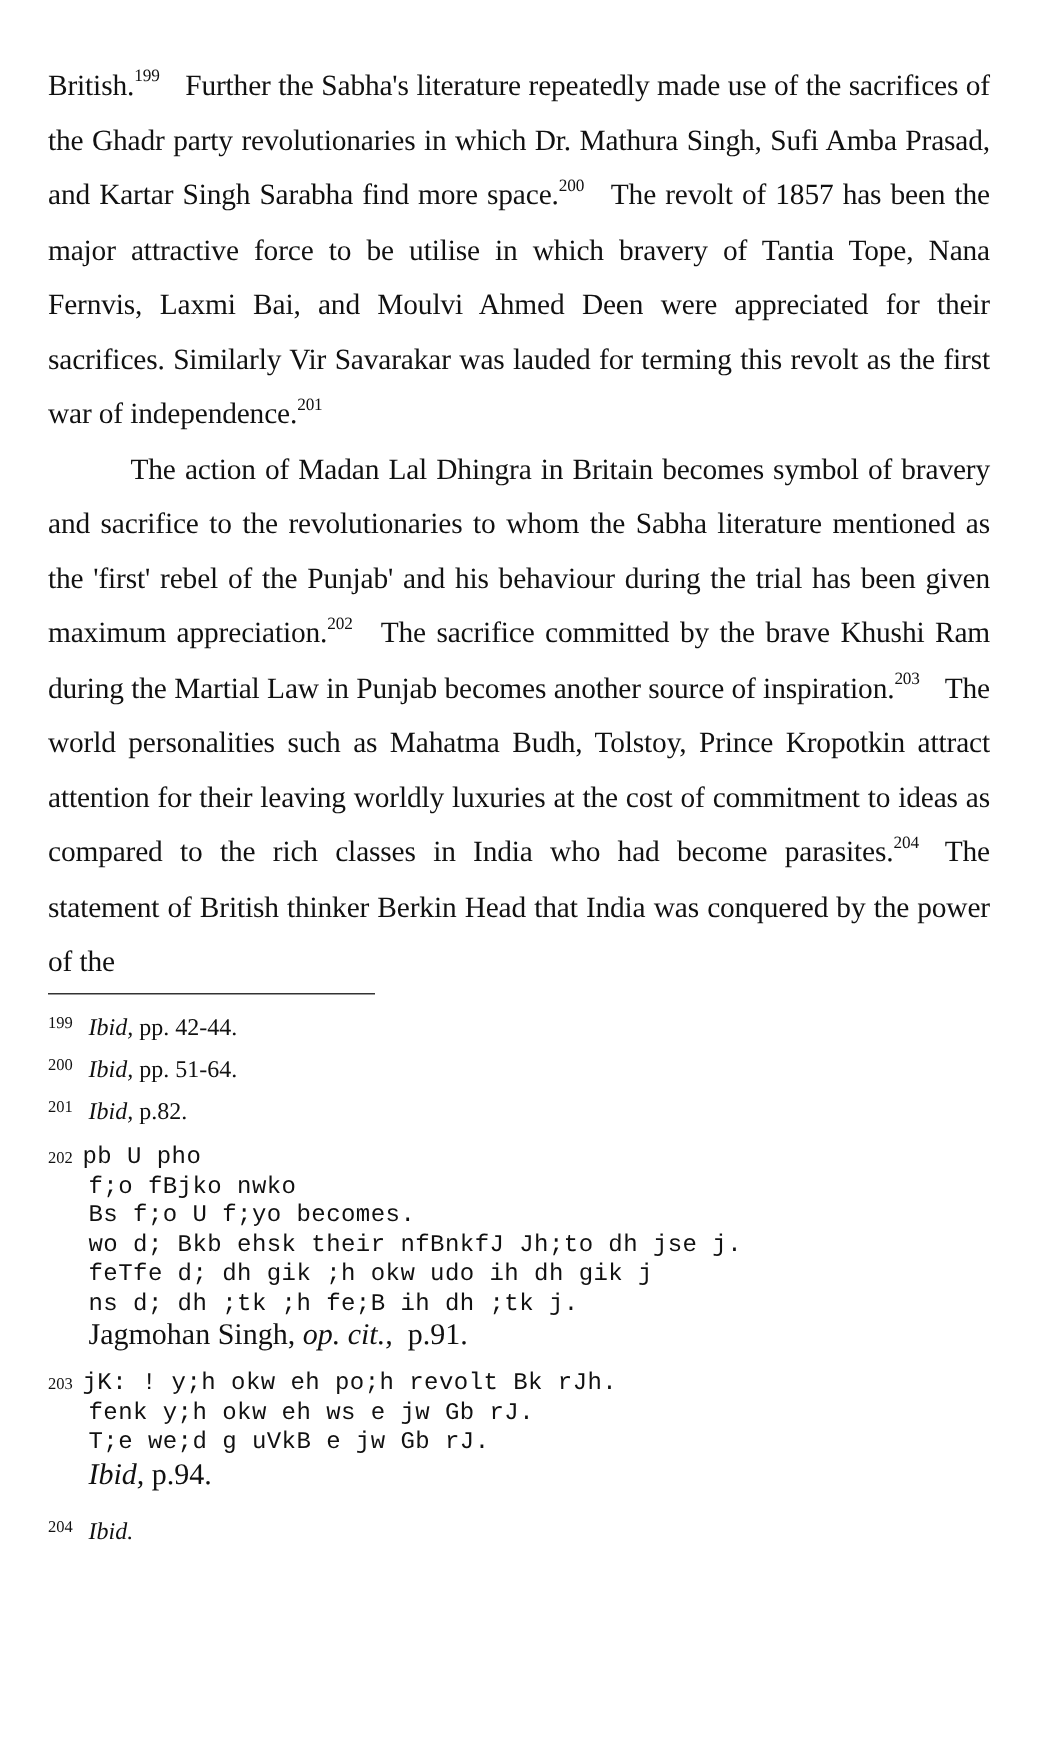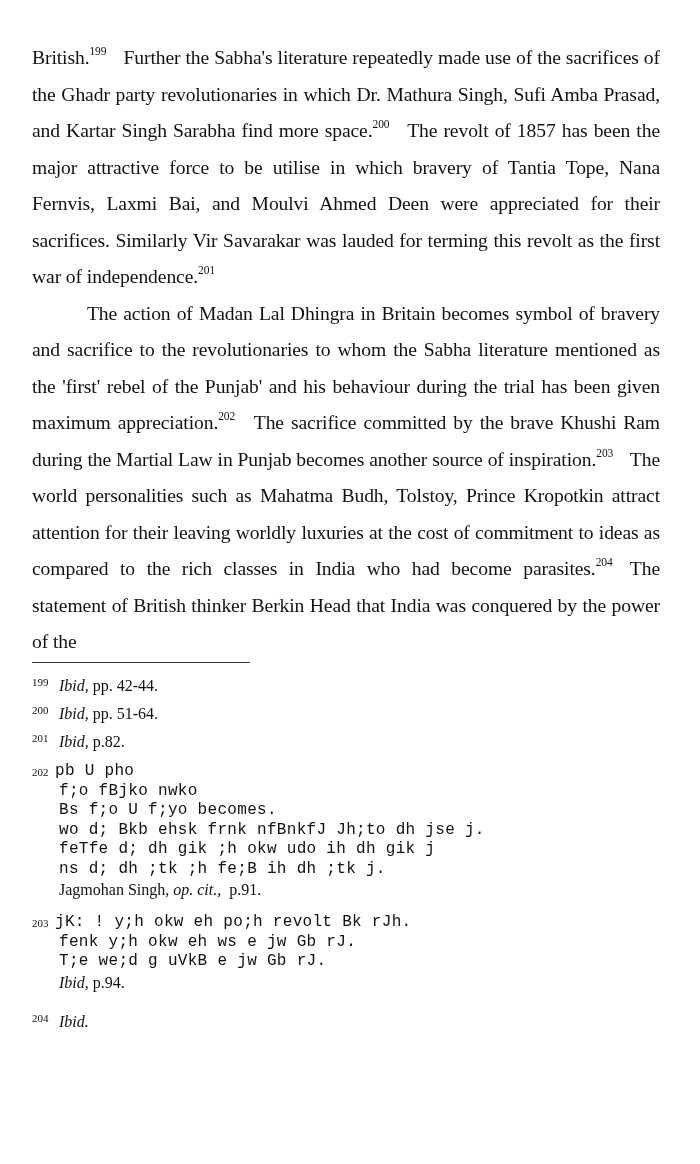--- a/index.html
+++ b/index.html
@@ -43,21 +43,21 @@
     font-size: 16px; line-height: 19.5px;
     letter-spacing: 0.3px;
     white-space: pre;
   }
   .fn-202 { margin-top: 6px; }
   .fn-202 .first-line { margin-left: -4px; }
   .fn-203 { margin-top: 12px; }
   .fn-204 { margin-top: 14px; }
   .cite {
     font-family: "Liberation Serif", "DejaVu Serif", serif;
-    font-size: 16px; line-height: 22px;
+    font-size: 20px; line-height: 22px;
   }
 </style>
 </head>
 <body>
 
 <div class="page">
   <p class="body-text">
     <span>British.</span><sup class="fn">199</sup><span class="gap"></span>
     <span>Further the Sabha's literature repeatedly made use of the sacrifices of the Ghadr party revolutionaries in which Dr. Mathura Singh, Sufi Amba Prasad, and Kartar Singh Sarabha find more space.</span><sup class="fn">200</sup><span class="gap"></span>
     <span>The revolt of 1857 has been the major attractive force to be utilise in which bravery of Tantia Tope, Nana Fernvis, Laxmi Bai, and Moulvi Ahmed Deen were appreciated for their sacrifices.  Similarly Vir Savarakar was lauded for terming this revolt as the first war of independence.</span><sup class="fn">201</sup>
@@ -84,21 +84,21 @@
   <div class="fn-item">
     <span class="fn-num">201</span>
     <i>Ibid,</i><span> p.82.</span>
   </div>
 
   <div class="fn-item fn-202">
     <span class="fn-num">202</span>
     <div class="garbled first-line">pb U pho</div>
     <div class="garbled">f;o fBjko nwko</div>
     <div class="garbled">Bs f;o U f;yo becomes.</div>
-    <div class="garbled">wo d; Bkb ehsk frnk nfBnkfJ Jh;to dh jse j.</div>
+    <div class="garbled">wo d; Bkb ehsk their nfBnkfJ Jh;to dh jse j.</div>
     <div class="garbled">feTfe d; dh gik ;h okw udo ih dh gik j</div>
     <div class="garbled">ns d; dh ;tk ;h fe;B ih dh ;tk j.</div>
     <div class="cite"><span>Jagmohan Singh, </span><i>op. cit.,</i><span style="white-space:pre">  p.91.</span></div>
   </div>
 
   <div class="fn-item fn-203">
     <span class="fn-num">203</span>
     <div class="garbled first-line" style="margin-left:-4px">jK: ! y;h okw eh po;h revolt Bk rJh.</div>
     <div class="garbled">fenk y;h okw eh ws e jw Gb rJ.</div>
     <div class="garbled">T;e we;d g uVkB e jw Gb rJ.</div>

